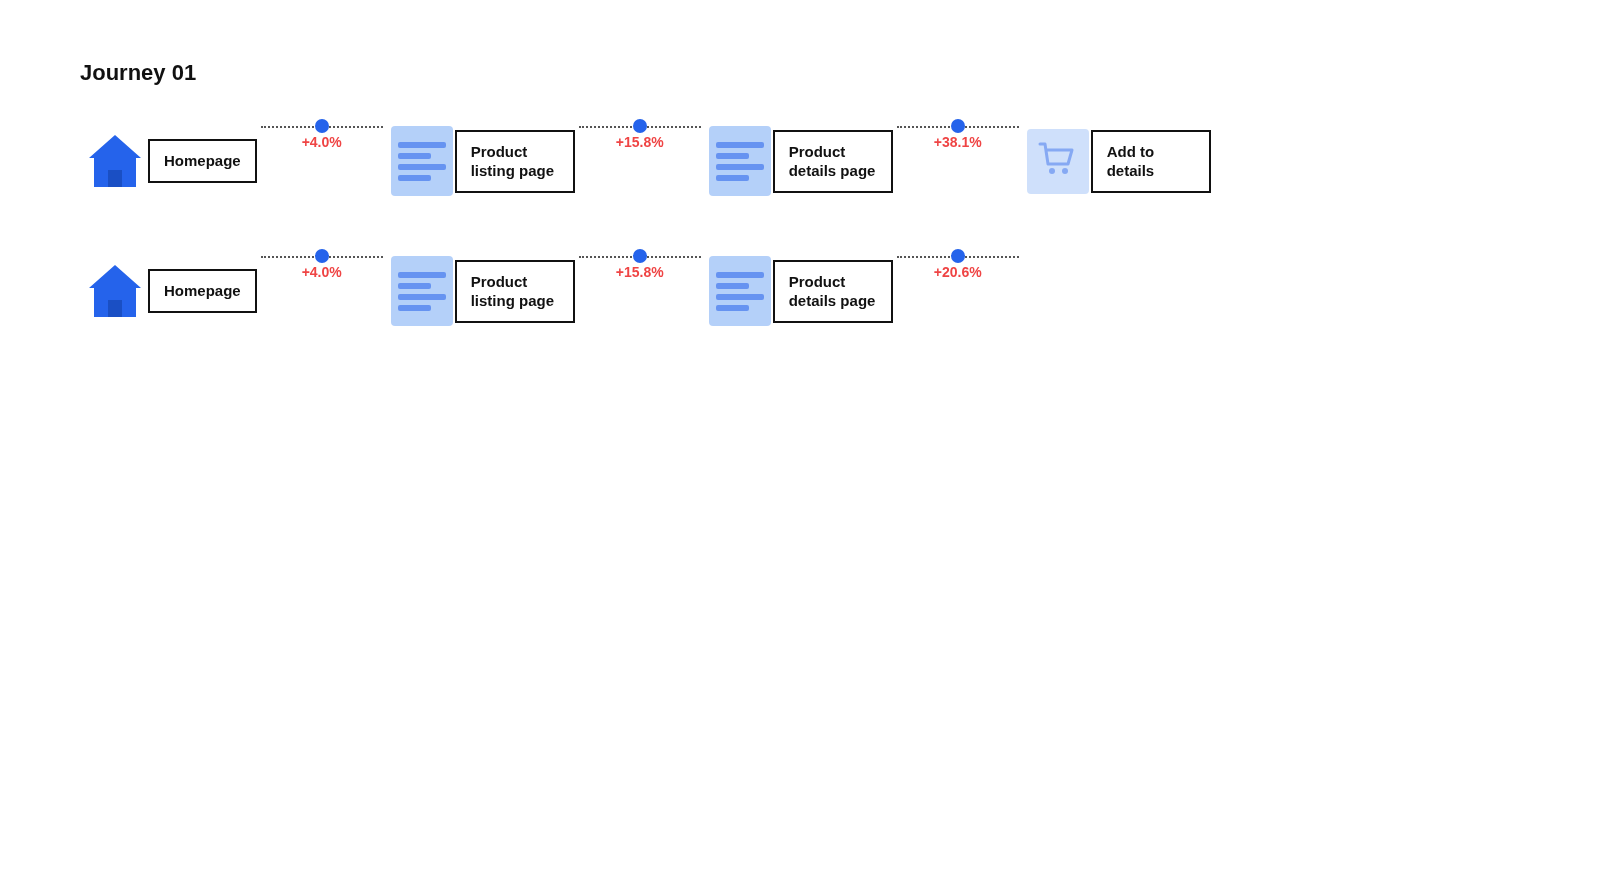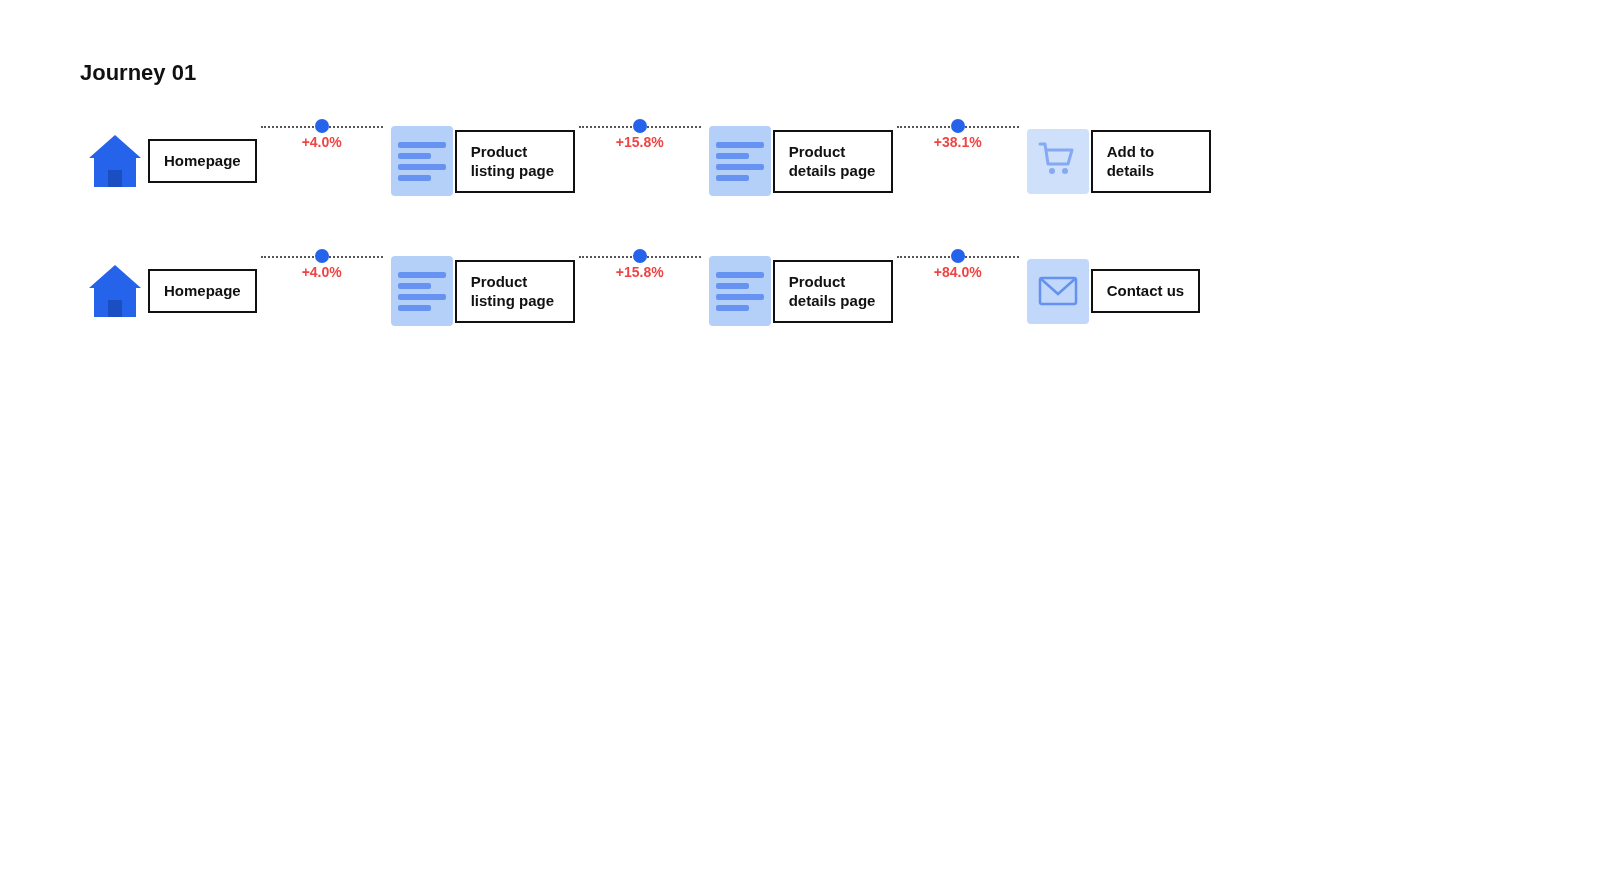--- a/index.html
+++ b/index.html
@@ -293,28 +293,17 @@
             </div>
           </div>
           <div class="step-label-box">Product details page</div>
         </div>
         <div class="connector">
           <div class="connector-line-row">
             <div class="connector-dots"></div>
             <div class="connector-circle"></div>
             <div class="connector-dots"></div>
           </div>
-          <div class="connector-pct">+84.0%</div>
-        </div>
-        <div class="step">
-          <div class="step-icon">
-            <div class="envelope-icon-bg">
-        <svg width="40" height="30" viewBox="0 0 40 30" fill="none" xmlns="http://www.w3.org/2000/svg">
-          <rect x="2" y="2" width="36" height="26" rx="2" stroke="#2563eb" stroke-width="2.5" fill="none"></rect>
-          <polyline points="2,2 20,18 38,2" stroke="#2563eb" stroke-width="2.5" fill="none"></polyline>
-        </svg>
-      </div>
-          </div>
-          <div class="step-label-box">Contact us</div>
+          <div class="connector-pct">+20.6%</div>
         </div>
       </div>
     </div>
   </div>
 
 </body></html>

